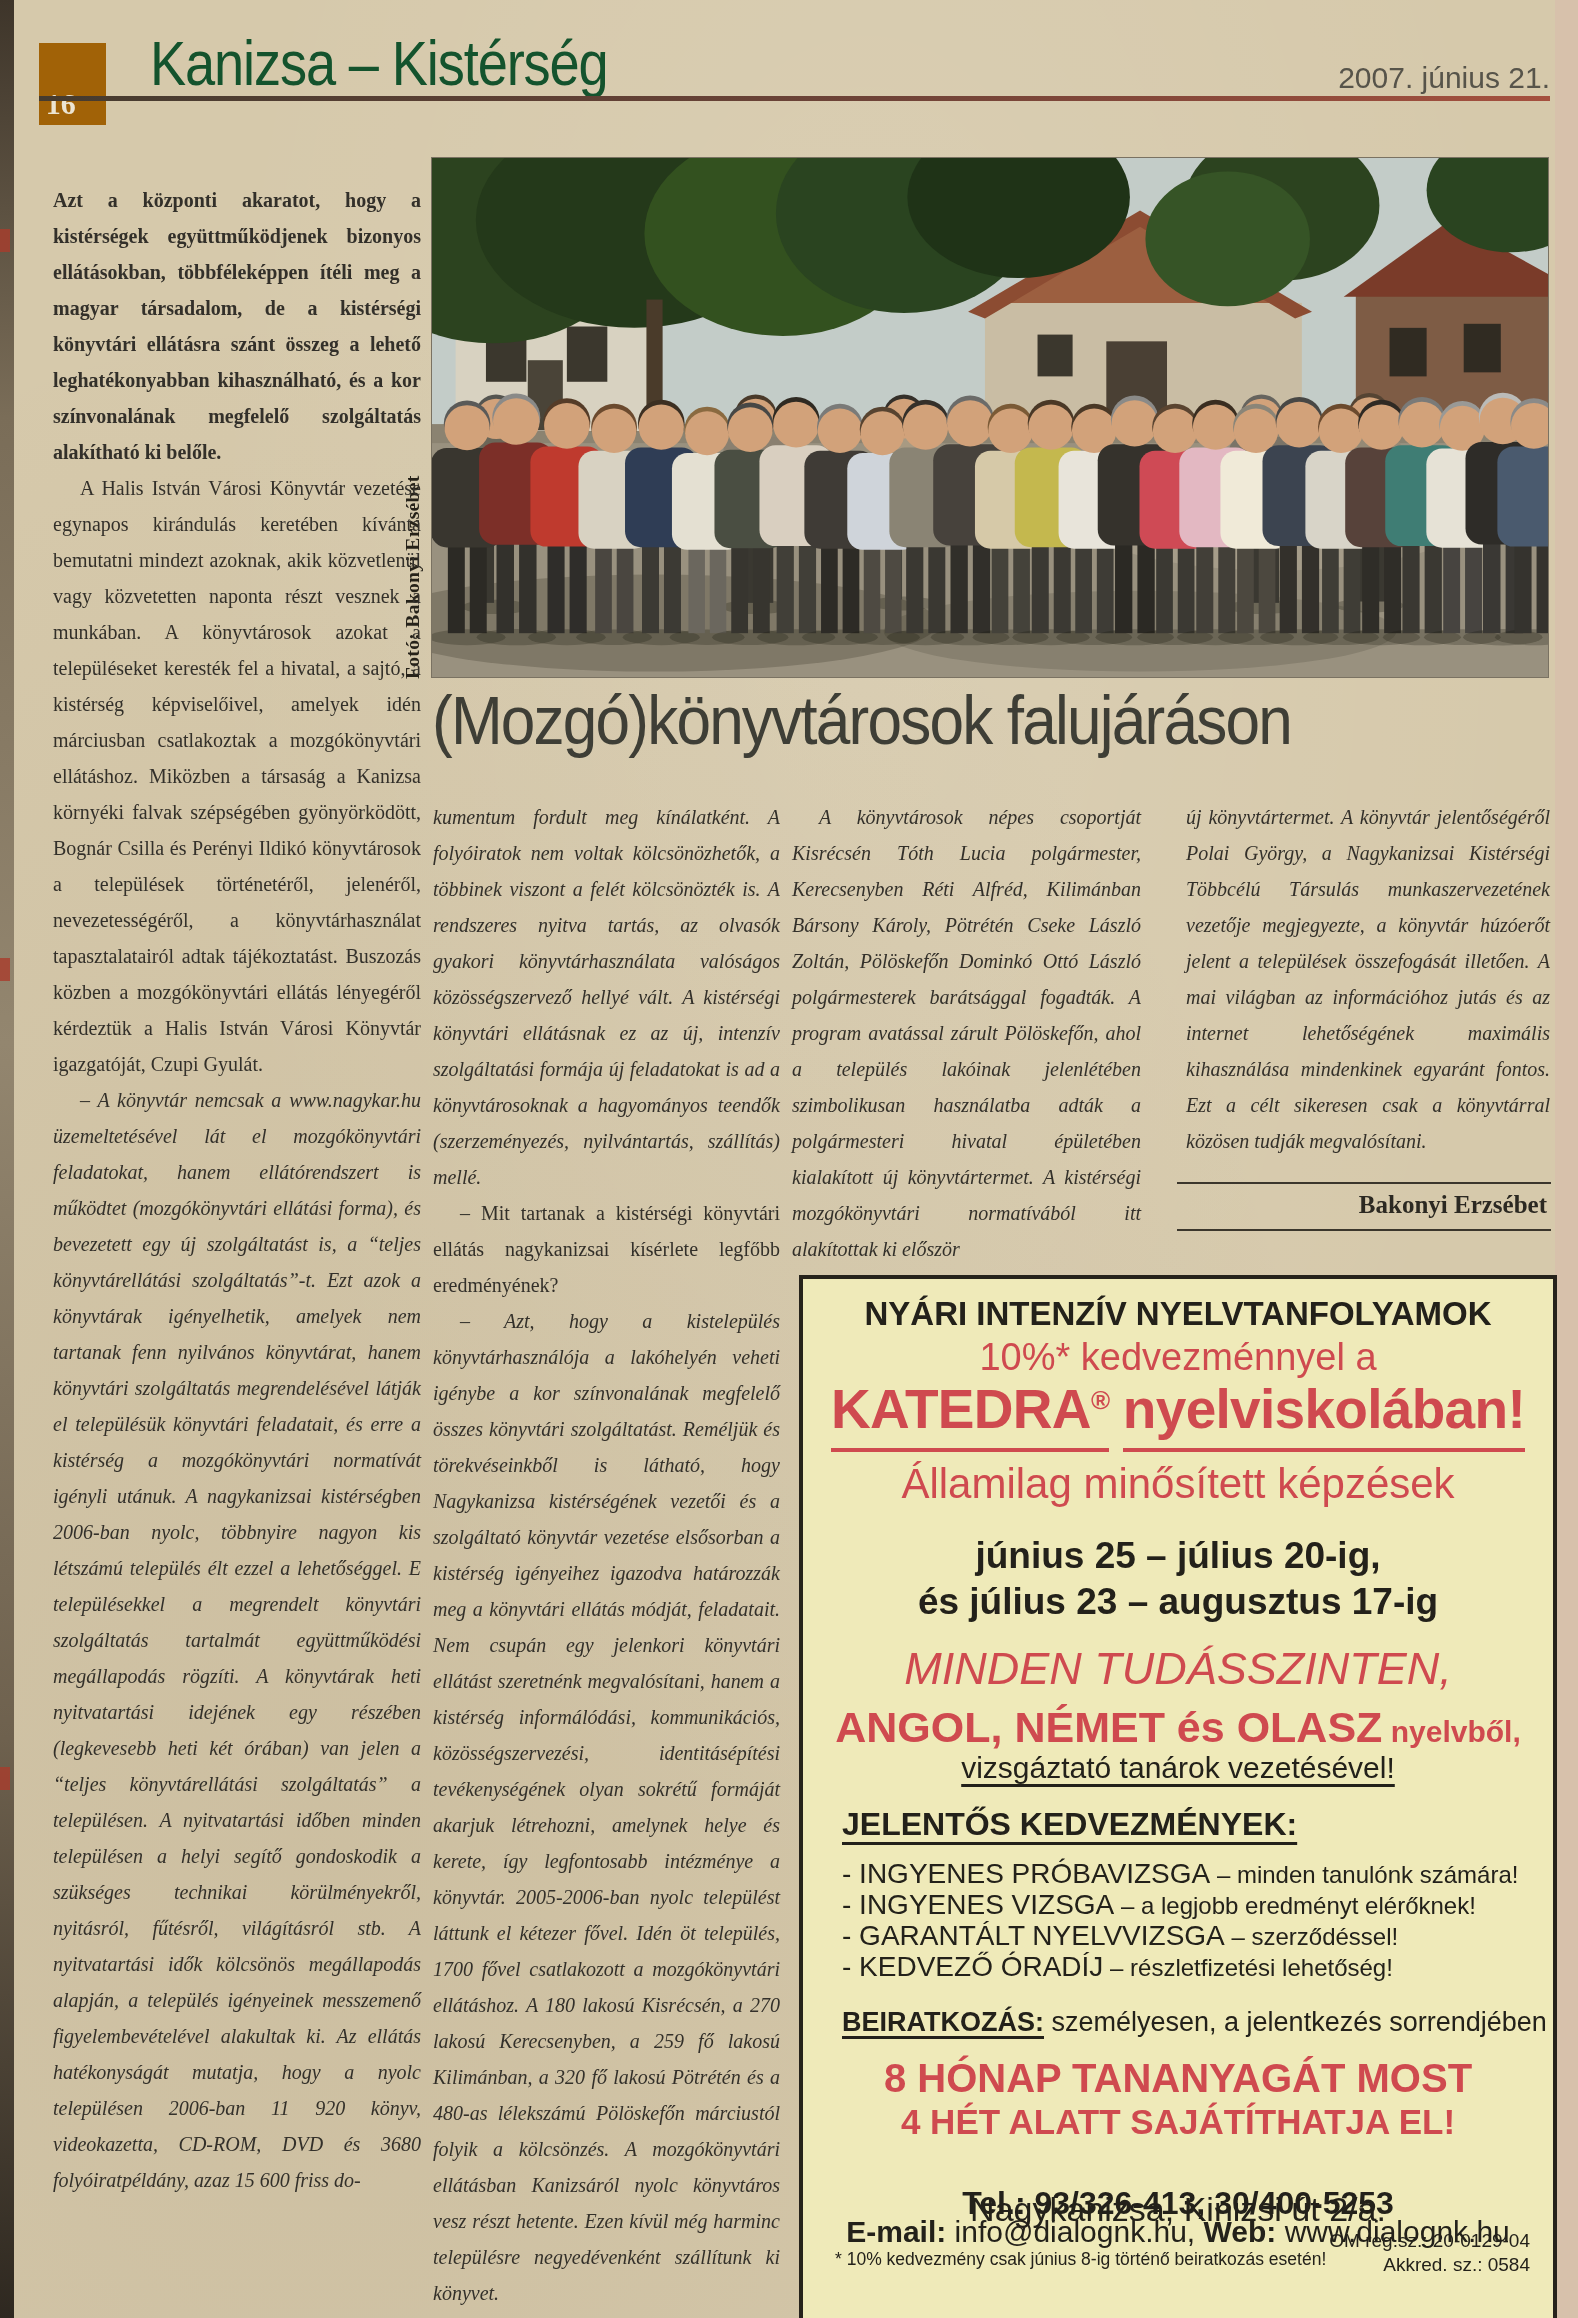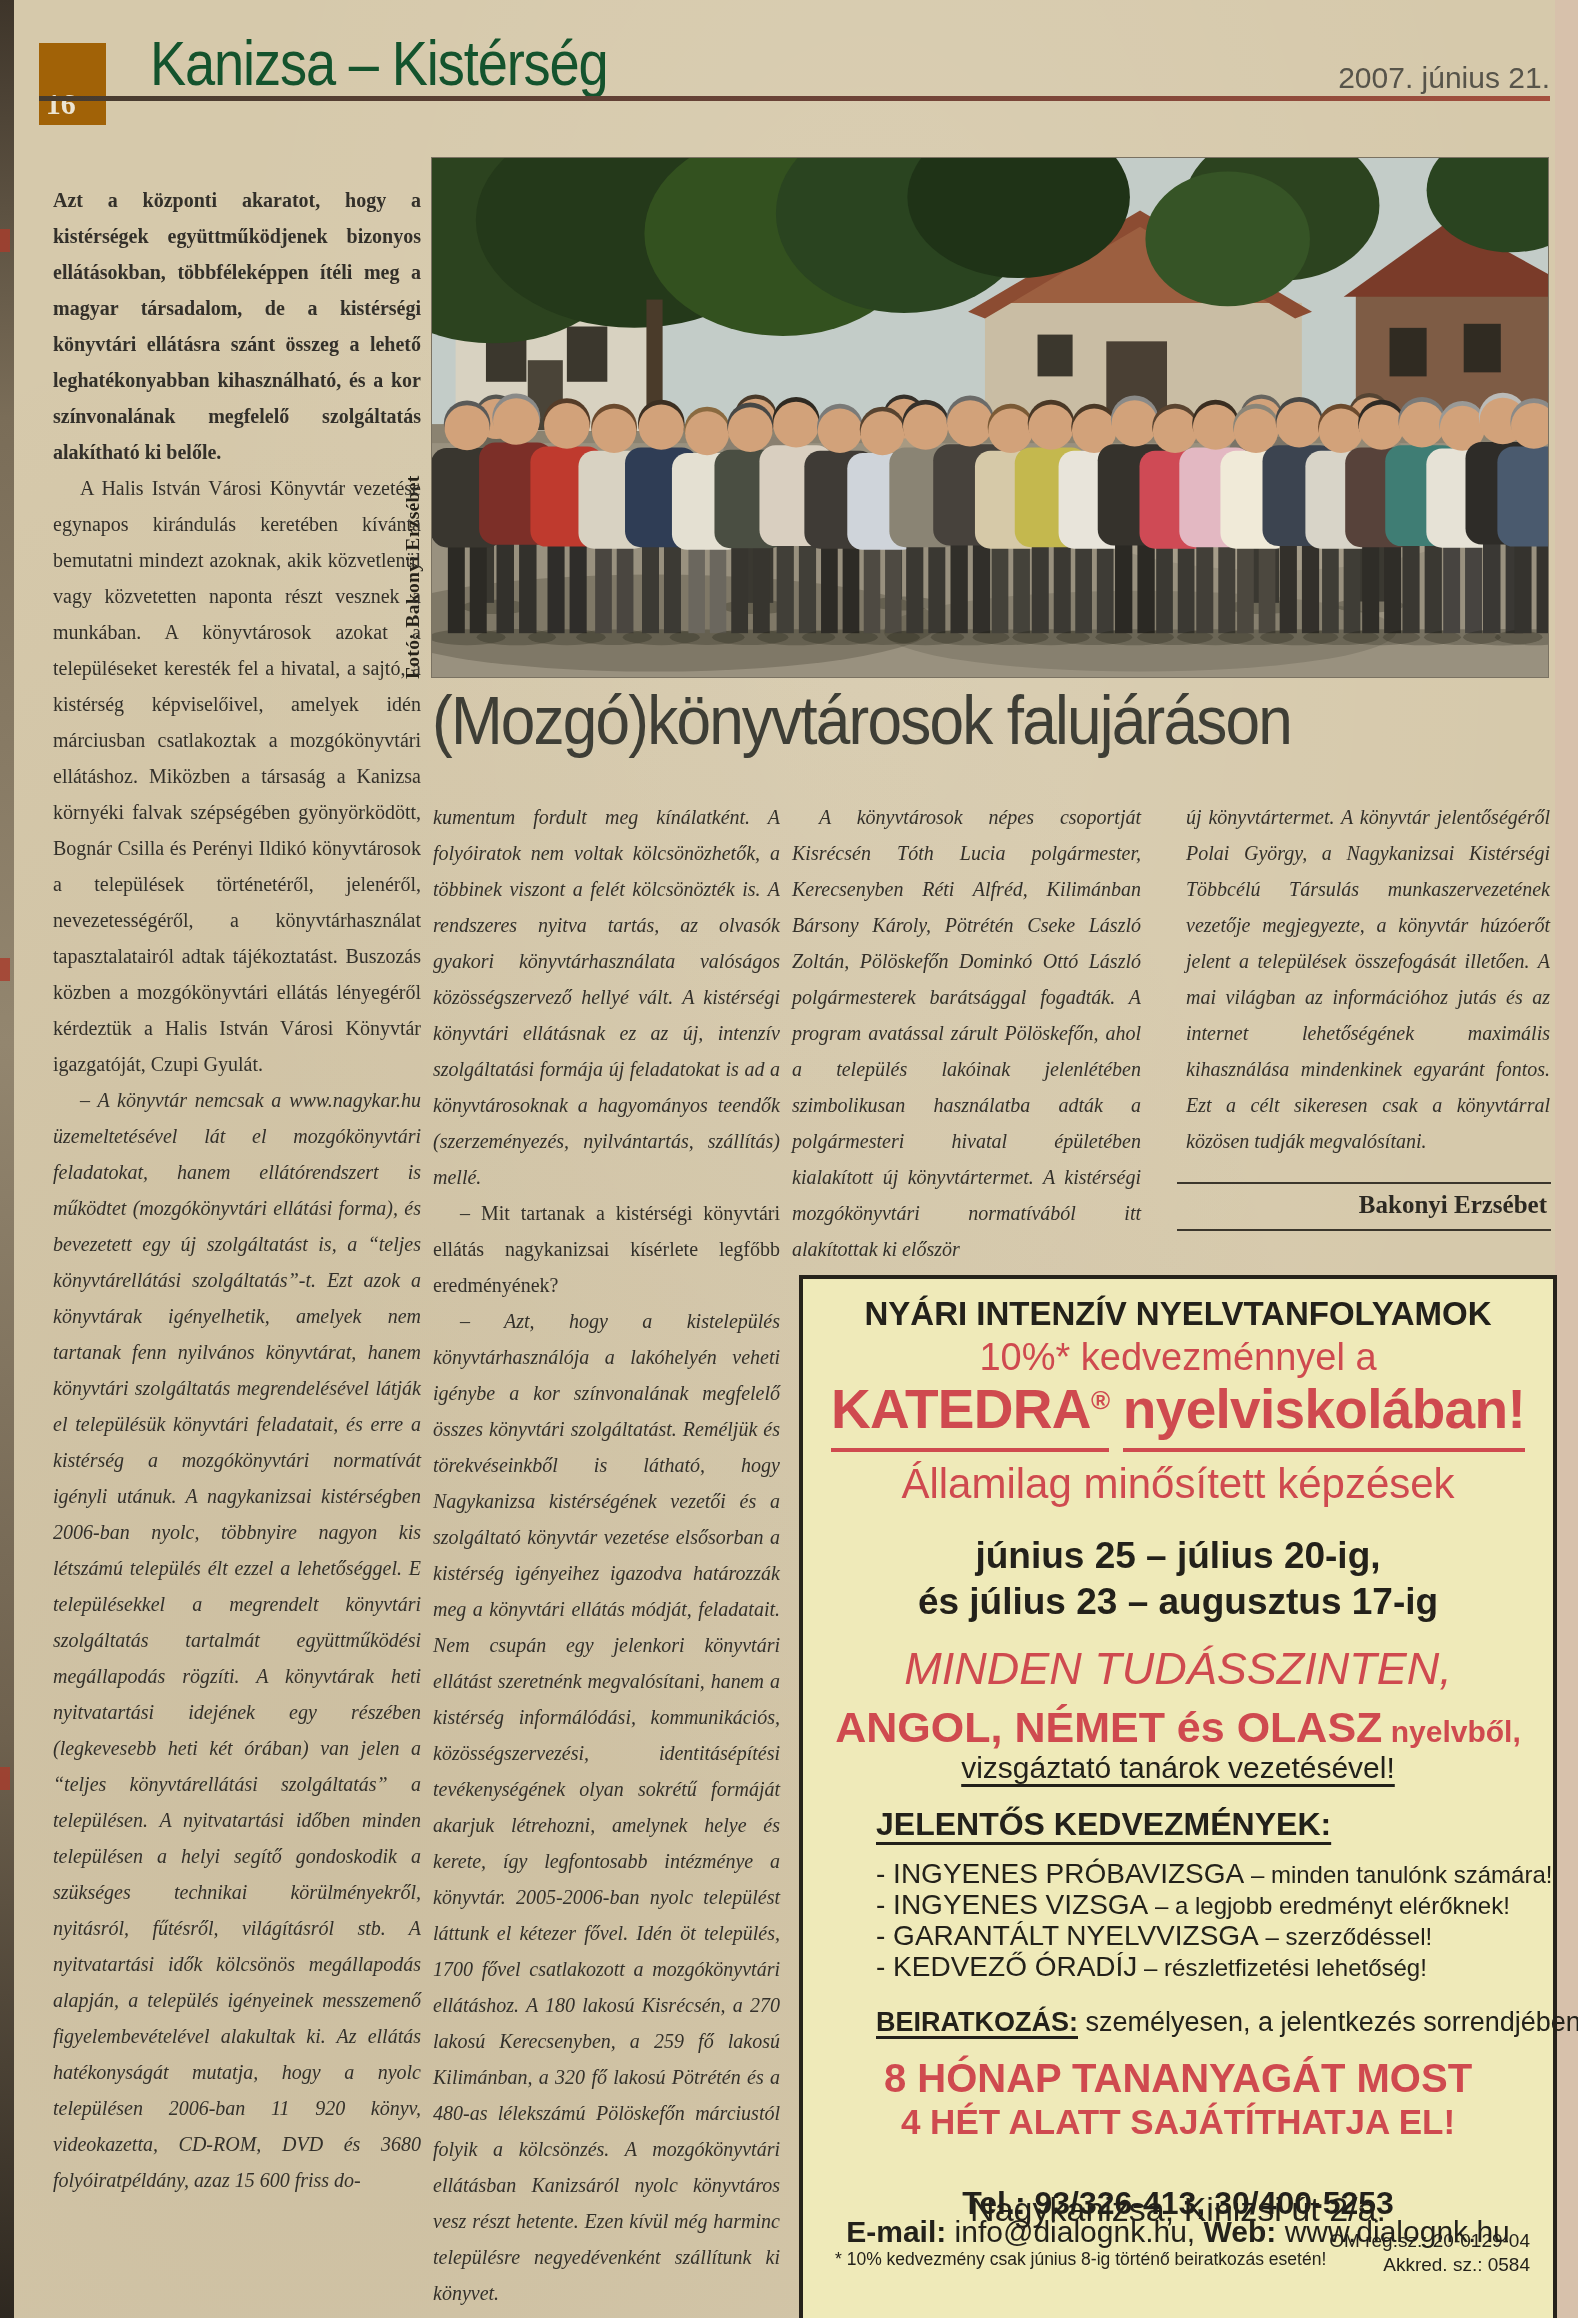--- a/index.html
+++ b/index.html
@@ -59,21 +59,21 @@
 
   .signature{position:absolute;left:1177px;top:1182px;width:370px;
     border-top:2.7px solid #3b362c;border-bottom:2.7px solid #3b362c;
     padding:6.7px 4px 10.8px 0;text-align:right;font-weight:bold;font-size:25px;color:#2c2922;}
 
   
   .ad{position:absolute;left:799px;top:1275px;width:758px;height:1259px;
     background:var(--ad-bg,#efeab9);border:4.7px solid #26231b;box-sizing:border-box;
     font-family:"Liberation Sans","DejaVu Sans",sans-serif;color:#23211a;}
   .ad .ln{position:absolute;left:0;width:100%;text-align:center;white-space:nowrap;}
-  .ad .ln-left{position:absolute;left:39px;text-align:left;white-space:nowrap;margin-left:34px;}
+  .ad .ln-left{position:absolute;left:39px;text-align:left;white-space:nowrap;}
   .red{color:var(--ad-red,#cf4a4f);}
   .ad-nyari{top:16px;font-size:33px;font-weight:bold;}
   .ad-disc{top:57px;font-size:38px;}
   .ad-katedra{top:98px;font-size:55px;font-weight:bold;letter-spacing:-0.7px;}
   .ad-katedra .u{display:inline-block;border-bottom:4.7px solid var(--ad-red,#cf4a4f);padding-bottom:6.7px;}
   .ad-katedra .reg{font-size:26px;vertical-align:super;}
   .ad-katedra .u+ .u{margin-left:13.5px;}
   .ad-allam{top:181px;font-size:42px;}
   .ad-date1{top:256px;font-size:37px;font-weight:bold;}
   .ad-date2{top:302px;font-size:37px;font-weight:bold;}

